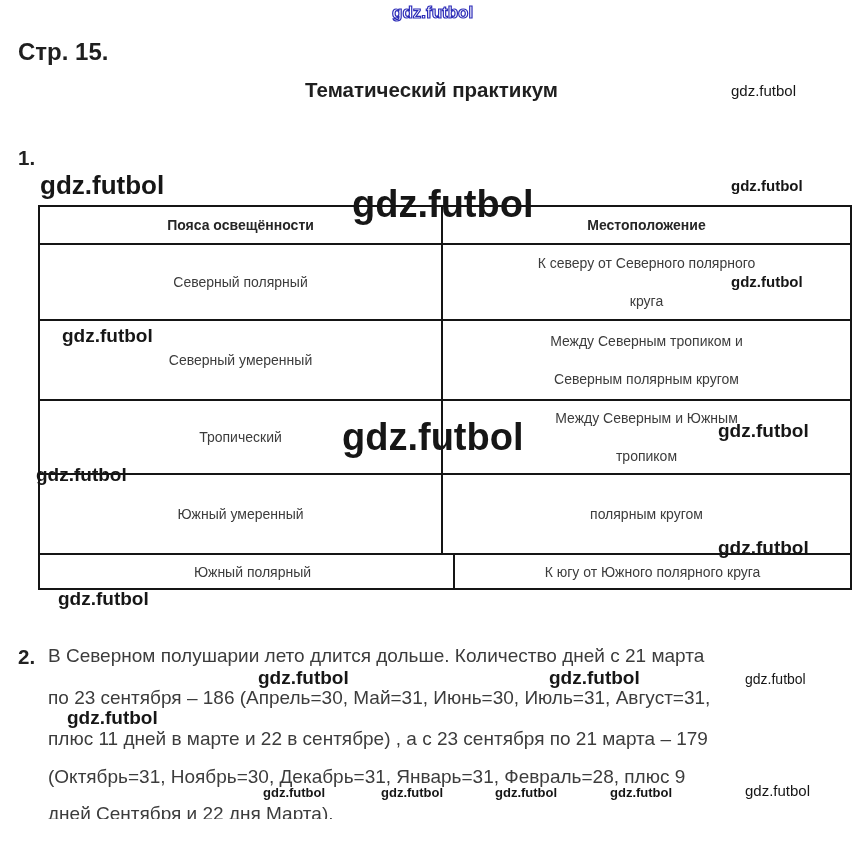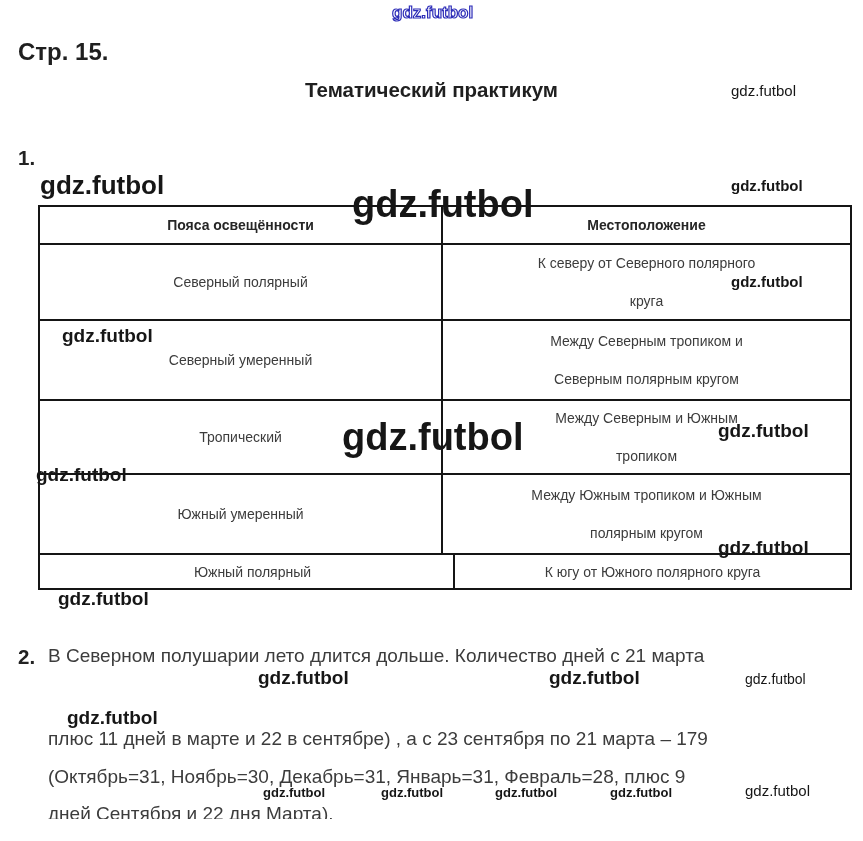--- a/index.html
+++ b/index.html
@@ -96,31 +96,31 @@
     <div class="trow" style="height:74px;">
       <div class="c1">Тропический</div>
       <div class="c2">
         <span>Между Северным и Южным</span>
         <span>тропиком</span>
       </div>
     </div>
     <div class="trow" style="height:80px;">
       <div class="c1">Южный умеренный</div>
       <div class="c2">
-        <span>Между Южным тропиком и Южным</span>
         <span>полярным кругом</span>
       </div>
     </div>
     <div class="trow" style="height:35px;padding-left:12px;">
       <div class="c1">Южный полярный</div>
       <div class="c2" style="line-height:normal;border-radius:16px;">
         <span>К югу от Южного полярного круга</span>
       </div>
     </div>
   </div>
 
   <div class="itemnum" style="top:645px;left:18px;">2.</div>
   <div class="pline" style="top:645px;">В Северном полушарии лето длится дольше. Количество дней с 21 марта</div>
+  <div class="pline" style="top:687px;">по 23 сентября – 186 (Апрель=30, Май=31, Июнь=30, Июль=31, Август=31,</div>
   <div class="pline" style="top:728px;">плюс 11 дней в марте и 22 в сентябре) , а с 23 сентября по 21 марта – 179</div>
   <div class="pline" style="top:766px;">(Октябрь=31, Ноябрь=30, Декабрь=31, Январь=31, Февраль=28, плюс 9</div>
   <div class="pline" style="top:803px;">дней Сентября и 22 дня Марта).</div>
 
 </div>
 
 </body></html>

